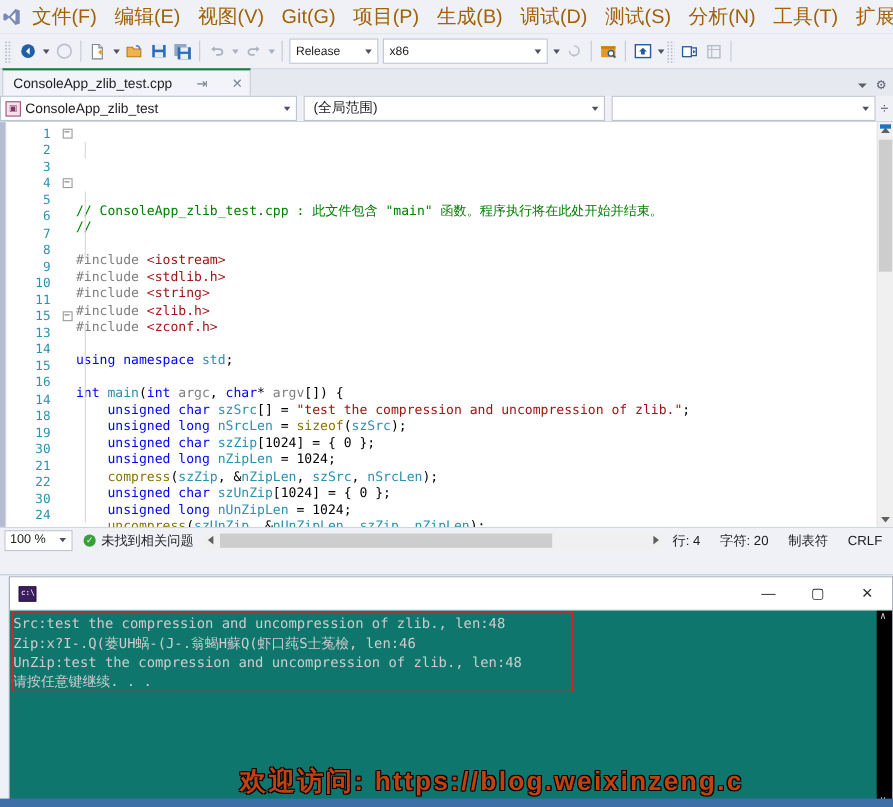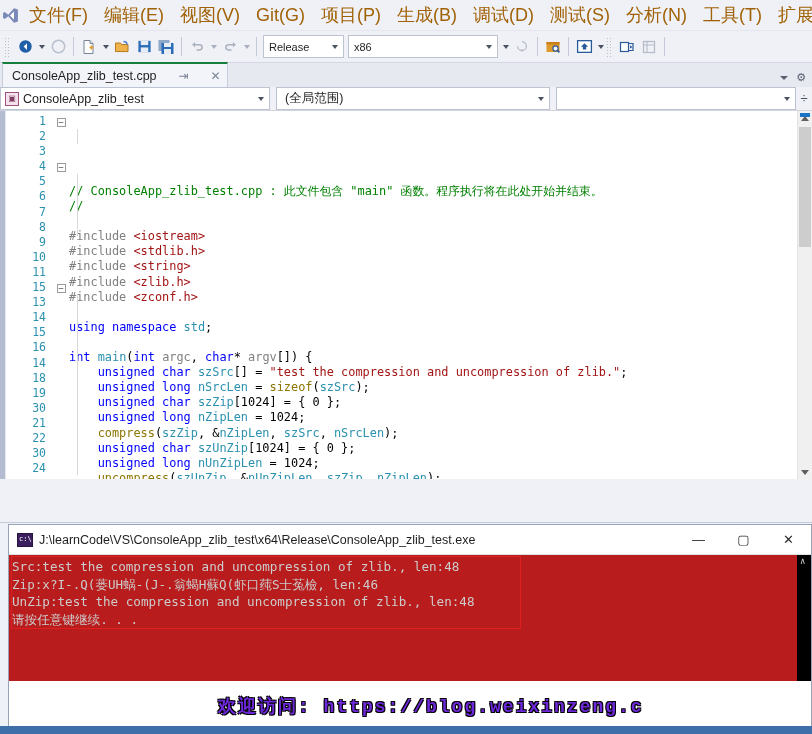--- a/index.html
+++ b/index.html
@@ -326,22 +326,22 @@
   .cmd-path {
     font-size:12.5px; color:#1e1e1e; white-space:nowrap;
   }
   .win-ctrls { margin-left:auto; display:flex; height:29px; }
   .win-ctrls div {
     width:45px;height:29px;display:flex;align-items:center;justify-content:center;
     font-size:13px;color:#2b2b2b;
   }
   .console-body {
     position:relative;
-    height:126px;
-    background:#b91c1c;
+    height:179px;
+    background:#0f766e;
     overflow:hidden;
   }
   .con-text {
     font-family:"DejaVu Sans Mono", monospace;
     font-size:12.6px;
     line-height:17.5px;
     color:#ccc;
     padding:3px 0 0 3px;
     white-space:pre;
   }
@@ -360,25 +360,25 @@
     font-size:9px;
     font-family:"DejaVu Sans Mono",monospace;
   }
   .con-scroll .cs-up { position:absolute;top:1px;left:3px; }
   .con-scroll .cs-dn { position:absolute;bottom:1px;left:3px; }
 
   
   .watermark {
     position:absolute;
     left:218px; top:694px;
-    font-family:Liberation Mono, monospace;
-    font-size:18px;
+    font-family:Liberation Sans, sans-serif;
+    font-size:24px;
     font-weight:bold;
     letter-spacing:2px;
-    color:#6d28d9;
+    color:#c2410c;
     text-shadow: 1px 1px 0 #000, -1px -1px 0 #000, 1px -1px 0 #000, -1px 1px 0 #000;
     white-space:nowrap;
     pointer-events:none;
   }
   .bottom-strip {
     position:absolute; left:0; bottom:0; width:812px; height:8px;
     background:#3f6fa8;
   }
 </style>
 </head>
@@ -630,26 +630,46 @@
         <div class="arrow-up">
             <span class="tri-up"></span>
           </div>
         <div class="thumb"></div>
         <div class="arrow-dn">
             <span class="tri-dn"></span>
           </div>
       </div>
     </div>
 
+    <div class="edstatus">
+      <div class="zoombox">
+        <span>100 %</span>
+        <span class="zb-arrow"></span>
+      </div>
+      <div class="ok-dot">✓</div>
+      <div>未找到相关问题</div>
+      <div class="hscroll">
+        <div class="hl">
+            <span class="tri-l"></span>
+          </div>
+        <div class="hthumb"></div>
+        <div class="hr" style="margin-left:auto;">
+            <span class="tri-r"></span>
+          </div>
+      </div>
+      <div class="st-item">行: 4</div>
+      <div class="st-item">字符: 20</div>
+      <div class="st-item">制表符</div>
+      <div class="st-item">CRLF</div>
+    </div>
   </div>
 
   <div class="console-win">
     <div class="console-title">
       <div class="cmd-icon">c:\</div>
-      <div class="cmd-path">J:\learnCode\VS\ConsoleApp_zlib_test\x64\Release\ConsoleApp_zlib_test.exe</div>
       <div class="win-ctrls">
         <div>—</div>
         <div>▢</div>
         <div>✕</div>
       </div>
     </div>
     <div class="console-body">
       <div class="con-text" id="console-output">Src:test the compression and uncompression of zlib., len:48
 Zip:x?I-.Q(蒌UH蜗-(J-.翁蝎H蘇Q(虾口莼S士菟檢, len:46
 UnZip:test the compression and uncompression of zlib., len:48

